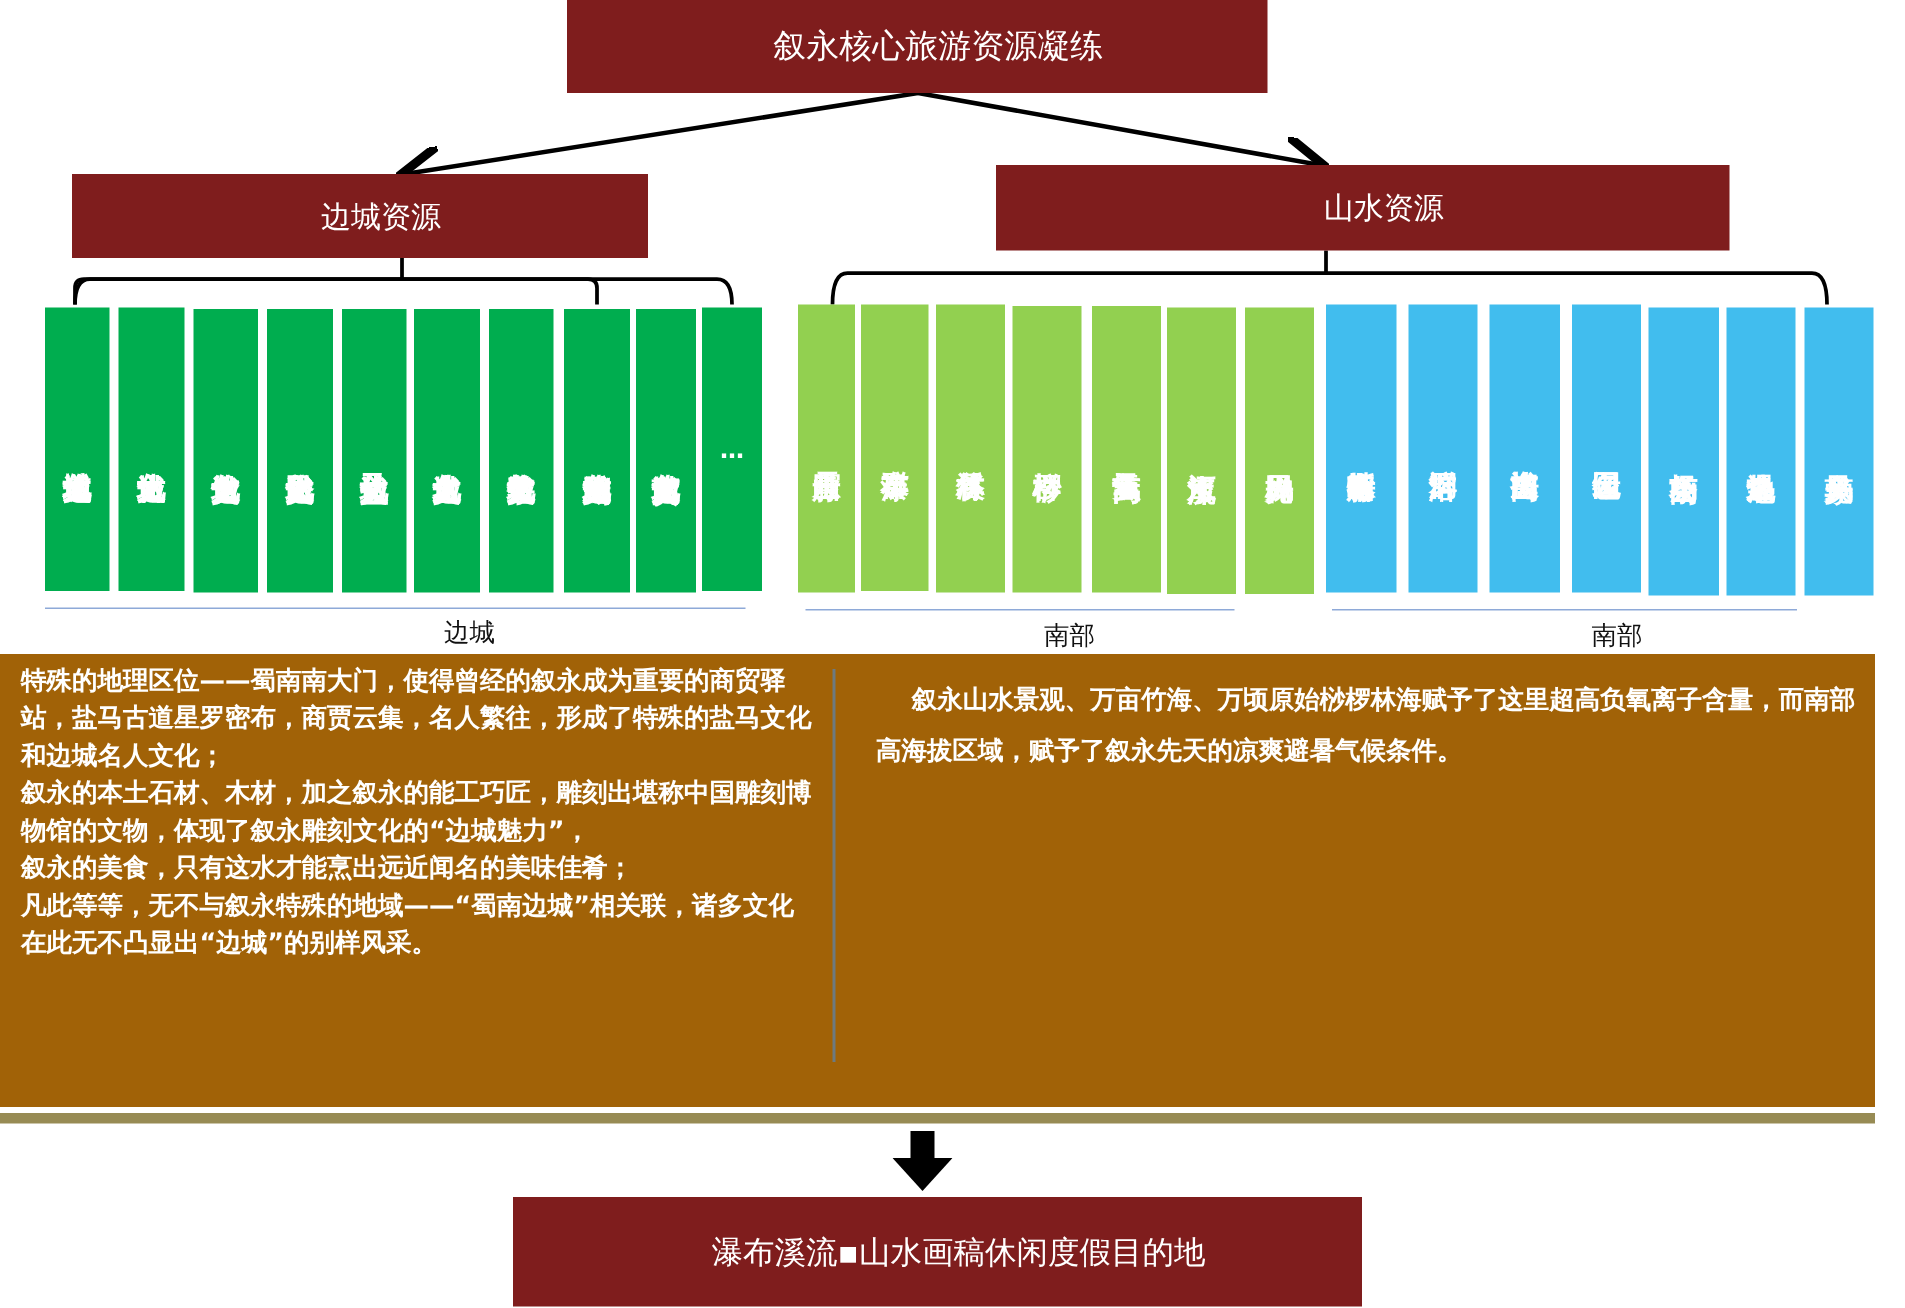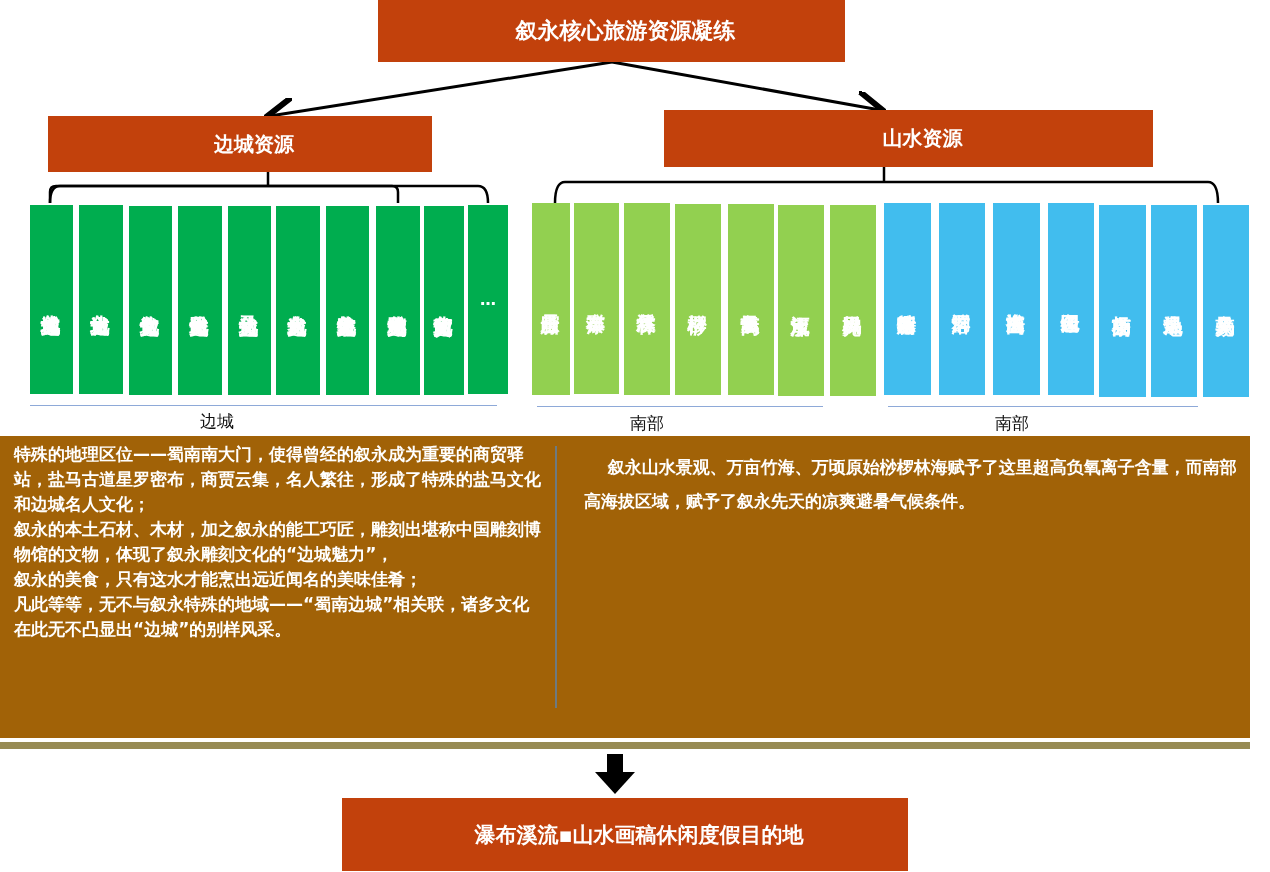--- a/index.html
+++ b/index.html
@@ -1,22 +1,22 @@
 <!DOCTYPE html>
 <html><head>
 <meta charset="utf-8">
 <style>
   * { box-sizing: border-box; margin: 0; padding: 0; }
   html, body { width: 1270px; height: 872px; background: #ffffff; overflow: hidden; }
   body { position: relative; font-family: "DejaVu Sans", "Liberation Sans", sans-serif; }
 
   .green-box {
-    position: absolute; background: #c2410c; color: #fff;
+    position: absolute; background: #7f1d1d; color: #fff;
     display: flex; align-items: center; justify-content: center;
-    font-weight: bold;
+    font-weight: normal;
     padding-left: 28px;
   }
   #top-title { left: 378px; top: 0px; width: 467px; height: 62px; font-size: 22px; }
   #left-head { left: 48px; top: 116px; width: 384px; height: 56px; font-size: 20px; }
   #right-head { left: 664px; top: 110px; width: 489px; height: 57px; font-size: 20px; }
   #bottom-box { left: 342px; top: 798px; width: 566px; height: 73px; font-size: 21px; }
 
   svg.overlay { position: absolute; left: 0; top: 0; pointer-events: none; }
 
   .col {
@@ -24,21 +24,21 @@
     display: flex; align-items: center; justify-content: center;
     font-size: 19px; line-height: 26px; text-align: center;
     writing-mode: vertical-rl; text-orientation: upright; letter-spacing: 0px;
   }
   .col.dg { background: #00ad4f; }
   .col.lg { background: #92d050; }
   .col.bl { background: #41bdee; }
   .col.ellipsis { writing-mode: horizontal-tb; font-size: 16px; }
 
   .group-line { position: absolute; height: 1px; background: #8ea9d8; }
-  .group-label { position: absolute; font-size: 17px; color: #111; text-align: left; }
+  .group-label { position: absolute; font-size: 17px; color: #111; text-align: right; }
 
   #desc-panel {
     position: absolute; left: 0; top: 436px; width: 1250px; height: 302px;
     background: #a16207;
   }
   #desc-divider { position: absolute; left: 555px; top: 10px; width: 2px; height: 262px; background: #6d7a80; }
   #desc-left {
     position: absolute; left: 14px; top: 6px; width: 530px;
     color: #fff; font-weight: bold; font-size: 17px; line-height: 25px;
   }

